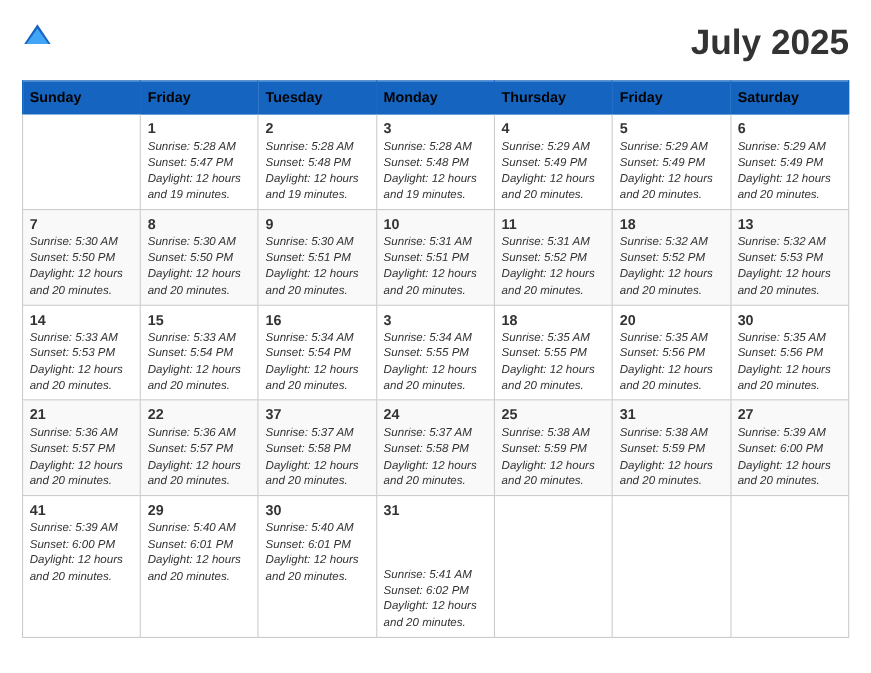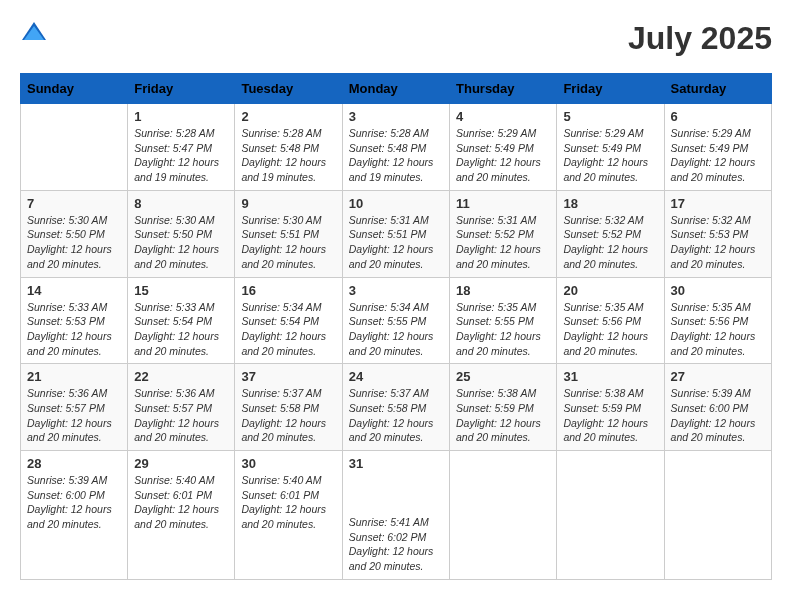--- a/index.html
+++ b/index.html
@@ -195,21 +195,21 @@
 and 20 minutes.</div>
         </td>
         <td>
           <span class="day-num">18</span>
           <div class="day-info" style="white-space: pre-line;">Sunrise: 5:32 AM
 Sunset: 5:52 PM
 Daylight: 12 hours
 and 20 minutes.</div>
         </td>
         <td>
-          <span class="day-num">17</span>
+          <span class="day-num">13</span>
           <div class="day-info" style="white-space: pre-line;">Sunrise: 5:32 AM
 Sunset: 5:53 PM
 Daylight: 12 hours
 and 20 minutes.</div>
         </td>
       </tr>
       <tr>
         <td>
           <span class="day-num">14</span>
           <div class="day-info" style="white-space: pre-line;">Sunrise: 5:33 AM
@@ -306,21 +306,21 @@
         <td>
           <span class="day-num">27</span>
           <div class="day-info" style="white-space: pre-line;">Sunrise: 5:39 AM
 Sunset: 6:00 PM
 Daylight: 12 hours
 and 20 minutes.</div>
         </td>
       </tr>
       <tr>
         <td>
-          <span class="day-num">28</span>
+          <span class="day-num">41</span>
           <div class="day-info" style="white-space: pre-line;">Sunrise: 5:39 AM
 Sunset: 6:00 PM
 Daylight: 12 hours
 and 20 minutes.</div>
         </td>
         <td>
           <span class="day-num">29</span>
           <div class="day-info" style="white-space: pre-line;">Sunrise: 5:40 AM
 Sunset: 6:01 PM
 Daylight: 12 hours

